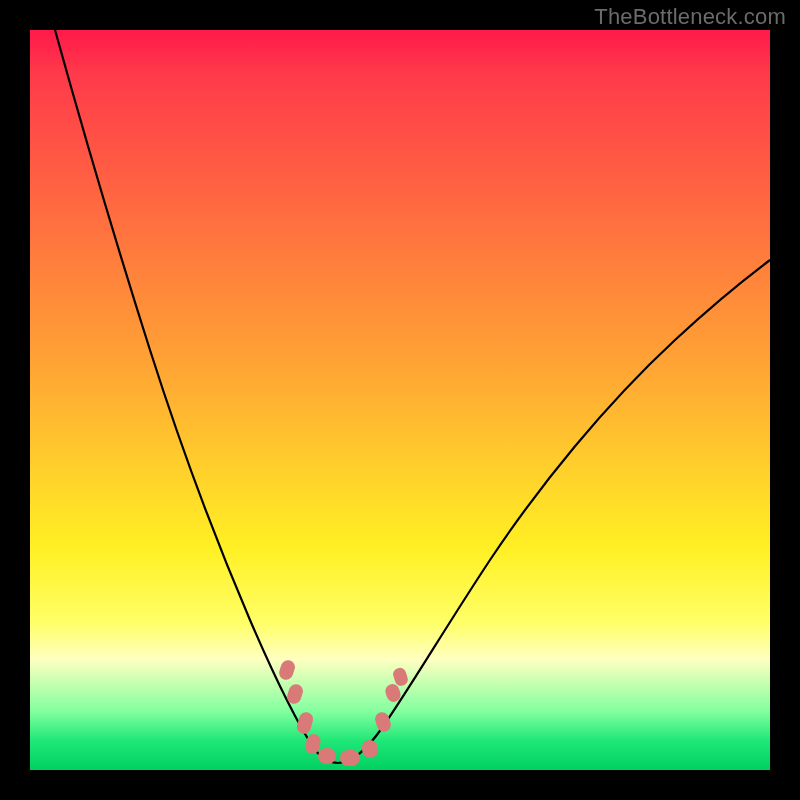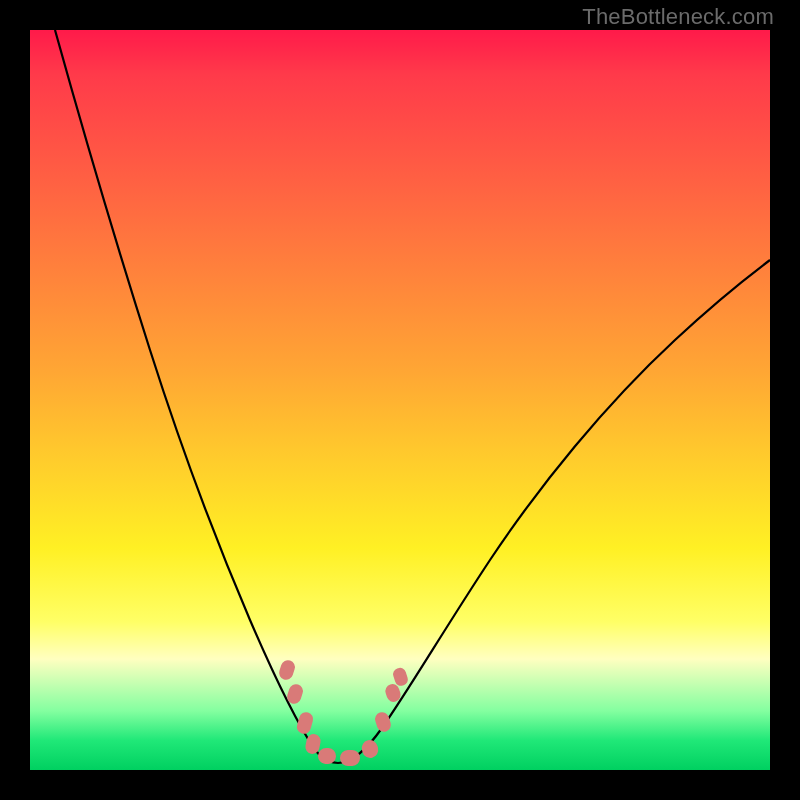--- a/index.html
+++ b/index.html
@@ -37,21 +37,21 @@
       #ffff66 80%,
       #ffffc0 85%,
       #84ffa0 92%,
       #20e878 96%,
       #00d060 100%
     );
   }
   .watermark {
     position: absolute;
     top: 4px;
-    right: 26px;
+    right: 14px;
     color: #6b6b6b;
     font-size: 22px;
     font-weight: 500;
     letter-spacing: 0.2px;
   }
   svg.curve {
     position: absolute;
     left: 0;
     top: 0;
     width: 740px;

